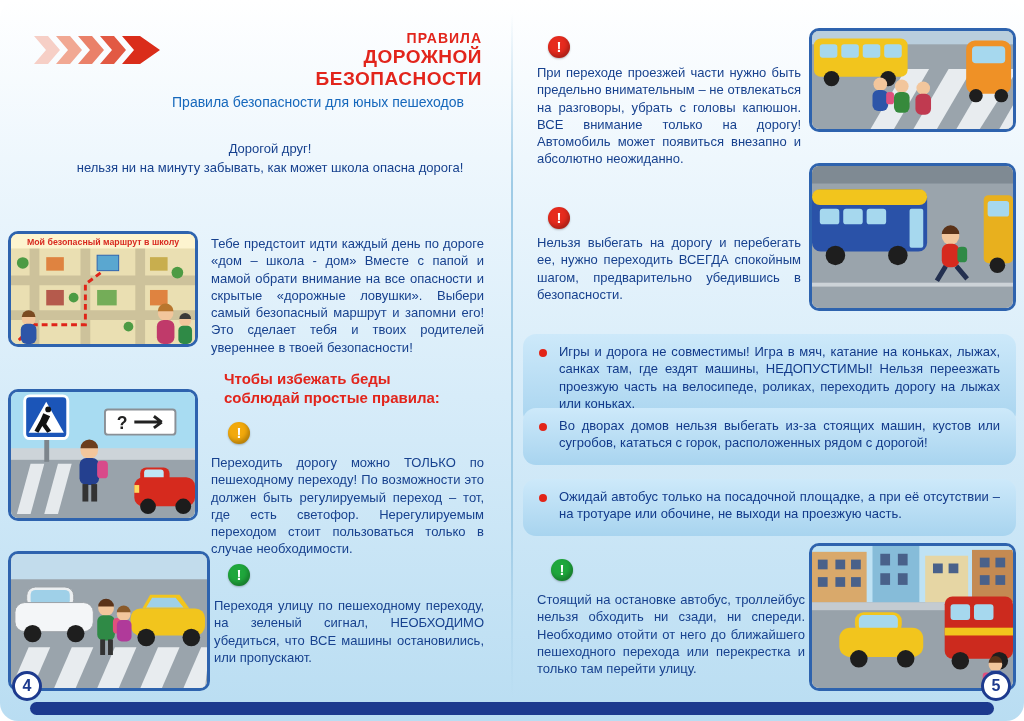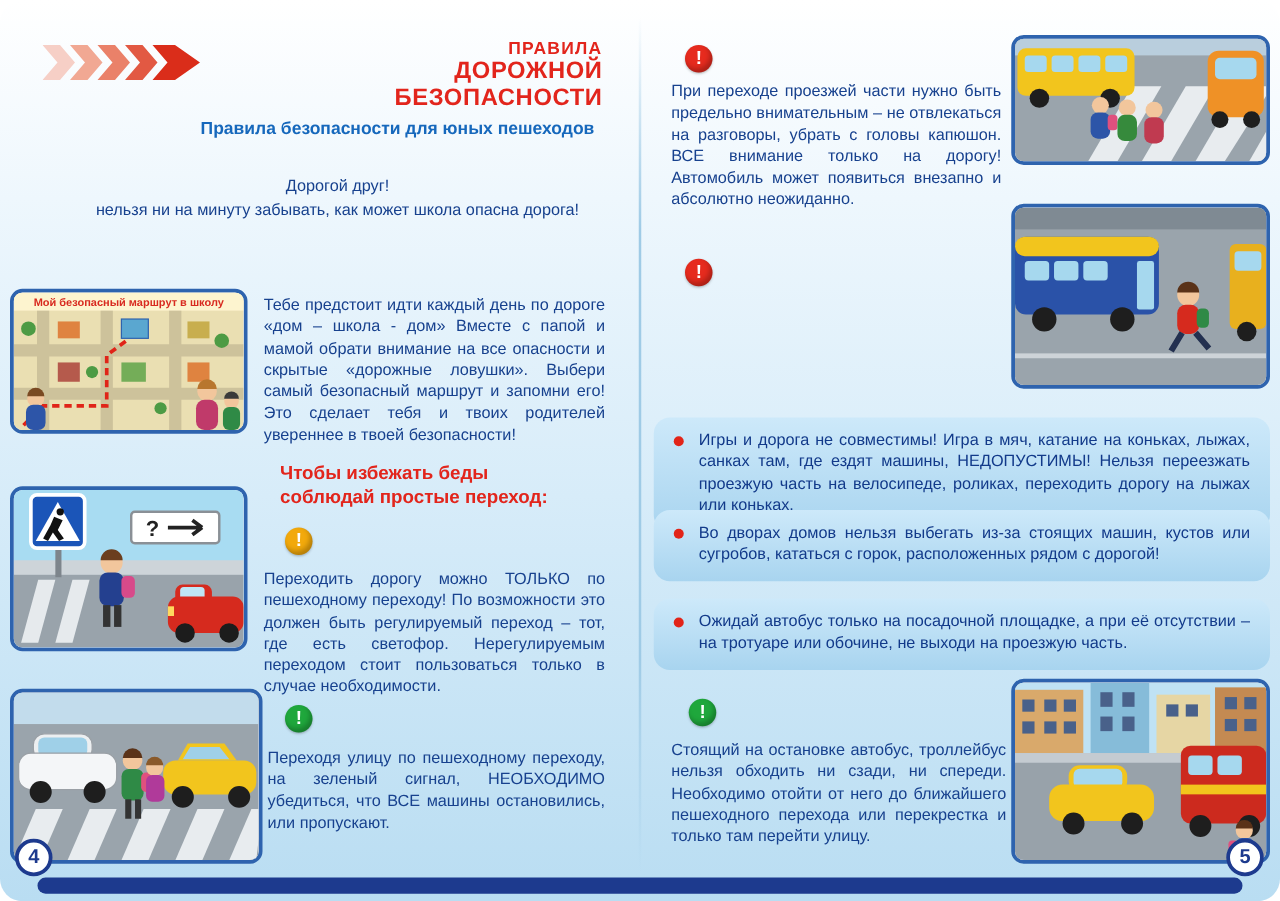--- a/index.html
+++ b/index.html
@@ -11,21 +11,21 @@
   .page { position:absolute; top:0; width:512px; height:721px; }
   .page-left { left:0; }
   .page-right { left:512px; }
   .divider { position:absolute; left:511px; top:14px; bottom:24px; width:2px;
     background:linear-gradient(180deg,transparent,#9fcbe6 25%,#9fcbe6 75%,transparent); }
 
   .title-block { position:absolute; left:200px; top:30px; width:282px; text-align:right; color:#e2251c; font-weight:bold; }
   .title-line1 { font-size:14px; letter-spacing:1px; }
   .title-line2 { font-size:19px; letter-spacing:0.5px; }
   .subtitle { position:absolute; left:132px; top:94px; width:372px; text-align:center;
-    color:#1668bc; font-weight:bold; font-size:14px; }
+    color:#1668bc; font-weight:normal; font-size:14px; }
 
   .intro { position:absolute; left:70px; top:140px; width:400px; text-align:center;
     color:#17418e; font-size:13px; line-height:1.45; }
 
   .para { position:absolute; color:#17418e; font-size:13px; line-height:1.33; text-align:justify; }
 
   .red-heading { position:absolute; left:224px; top:370px; width:266px;
     color:#e2251c; font-weight:bold; font-size:15px; line-height:1.25; }
 
   .fig { position:absolute; border:3px solid #2e63ae; border-radius:10px; background:#fff; overflow:hidden; }
@@ -110,21 +110,21 @@
           <circle cx="178" cy="90" r="6" fill="#f2c69c"></circle>
             <path d="M172 88 a6 6 0 0 1 12 0 z" fill="#3a3a3a"></path>
           <rect x="171" y="95" width="14" height="19" rx="5" fill="#2f8a46"></rect>
         </g>
       </svg>
     </div>
     <div class="para" style="left:211px;top:235px;width:273px">Тебе предстоит идти каждый день по дороге «дом – школа - дом» Вместе с папой и мамой обрати внимание на все опасности и скрытые «дорожные ловушки». Выбери самый безопасный маршрут и запомни его! Это сделает тебя и твоих родителей увереннее в твоей безопасности!</div>
 
     <div class="red-heading">
       <div>Чтобы избежать беды</div>
-      <div>соблюдай простые переход:</div>
+      <div>соблюдай простые правила:</div>
     </div>
 
     <div class="fig" style="left:8px;top:389px;width:190px;height:132px">
       <svg viewBox="0 0 188 130" preserveAspectRatio="none">
         <rect width="188" height="130" fill="#a8dcf2"></rect>
         <rect y="58" width="188" height="14" fill="#cdd4d9"></rect>
         <rect y="70" width="188" height="60" fill="#99a3ab"></rect>
         <g fill="#e6eaed">
           <polygon points="6,126 20,126 34,74 20,74"></polygon>
           <polygon points="34,126 48,126 62,74 48,74"></polygon>
@@ -250,20 +250,21 @@
             <rect x="84" y="64" width="16" height="22" rx="6" fill="#368a3c"></rect>
           <circle cx="114" cy="60" r="7" fill="#f2c69c"></circle>
             <rect x="106" y="66" width="16" height="22" rx="6" fill="#c03a50"></rect>
         </g>
       </svg>
     </div>
 
     <div class="exc exc-red" style="left:36px;top:207px">
       <span>!</span>
     </div>
+    <div class="para" style="left:25px;top:234px;width:264px">Нельзя выбегать на дорогу и перебегать ее, нужно переходить ВСЕГДА спокойным шагом, предварительно убедившись в безопасности.</div>
 
     <div class="fig" style="left:297px;top:163px;width:207px;height:148px">
       <svg viewBox="0 0 206 146" preserveAspectRatio="none">
         <rect width="206" height="146" fill="#9aa4ac"></rect>
         <rect width="206" height="18" fill="#7f8a93"></rect>
         <rect y="120" width="206" height="4" fill="#cdd3d8"></rect>
         <g>
           <rect x="0" y="24" width="118" height="64" rx="9" fill="#2a52a8"></rect>
           <rect x="0" y="24" width="118" height="16" rx="8" fill="#f2c51d"></rect>
           <rect x="8" y="44" width="20" height="16" rx="3" fill="#a6d8ee"></rect>

